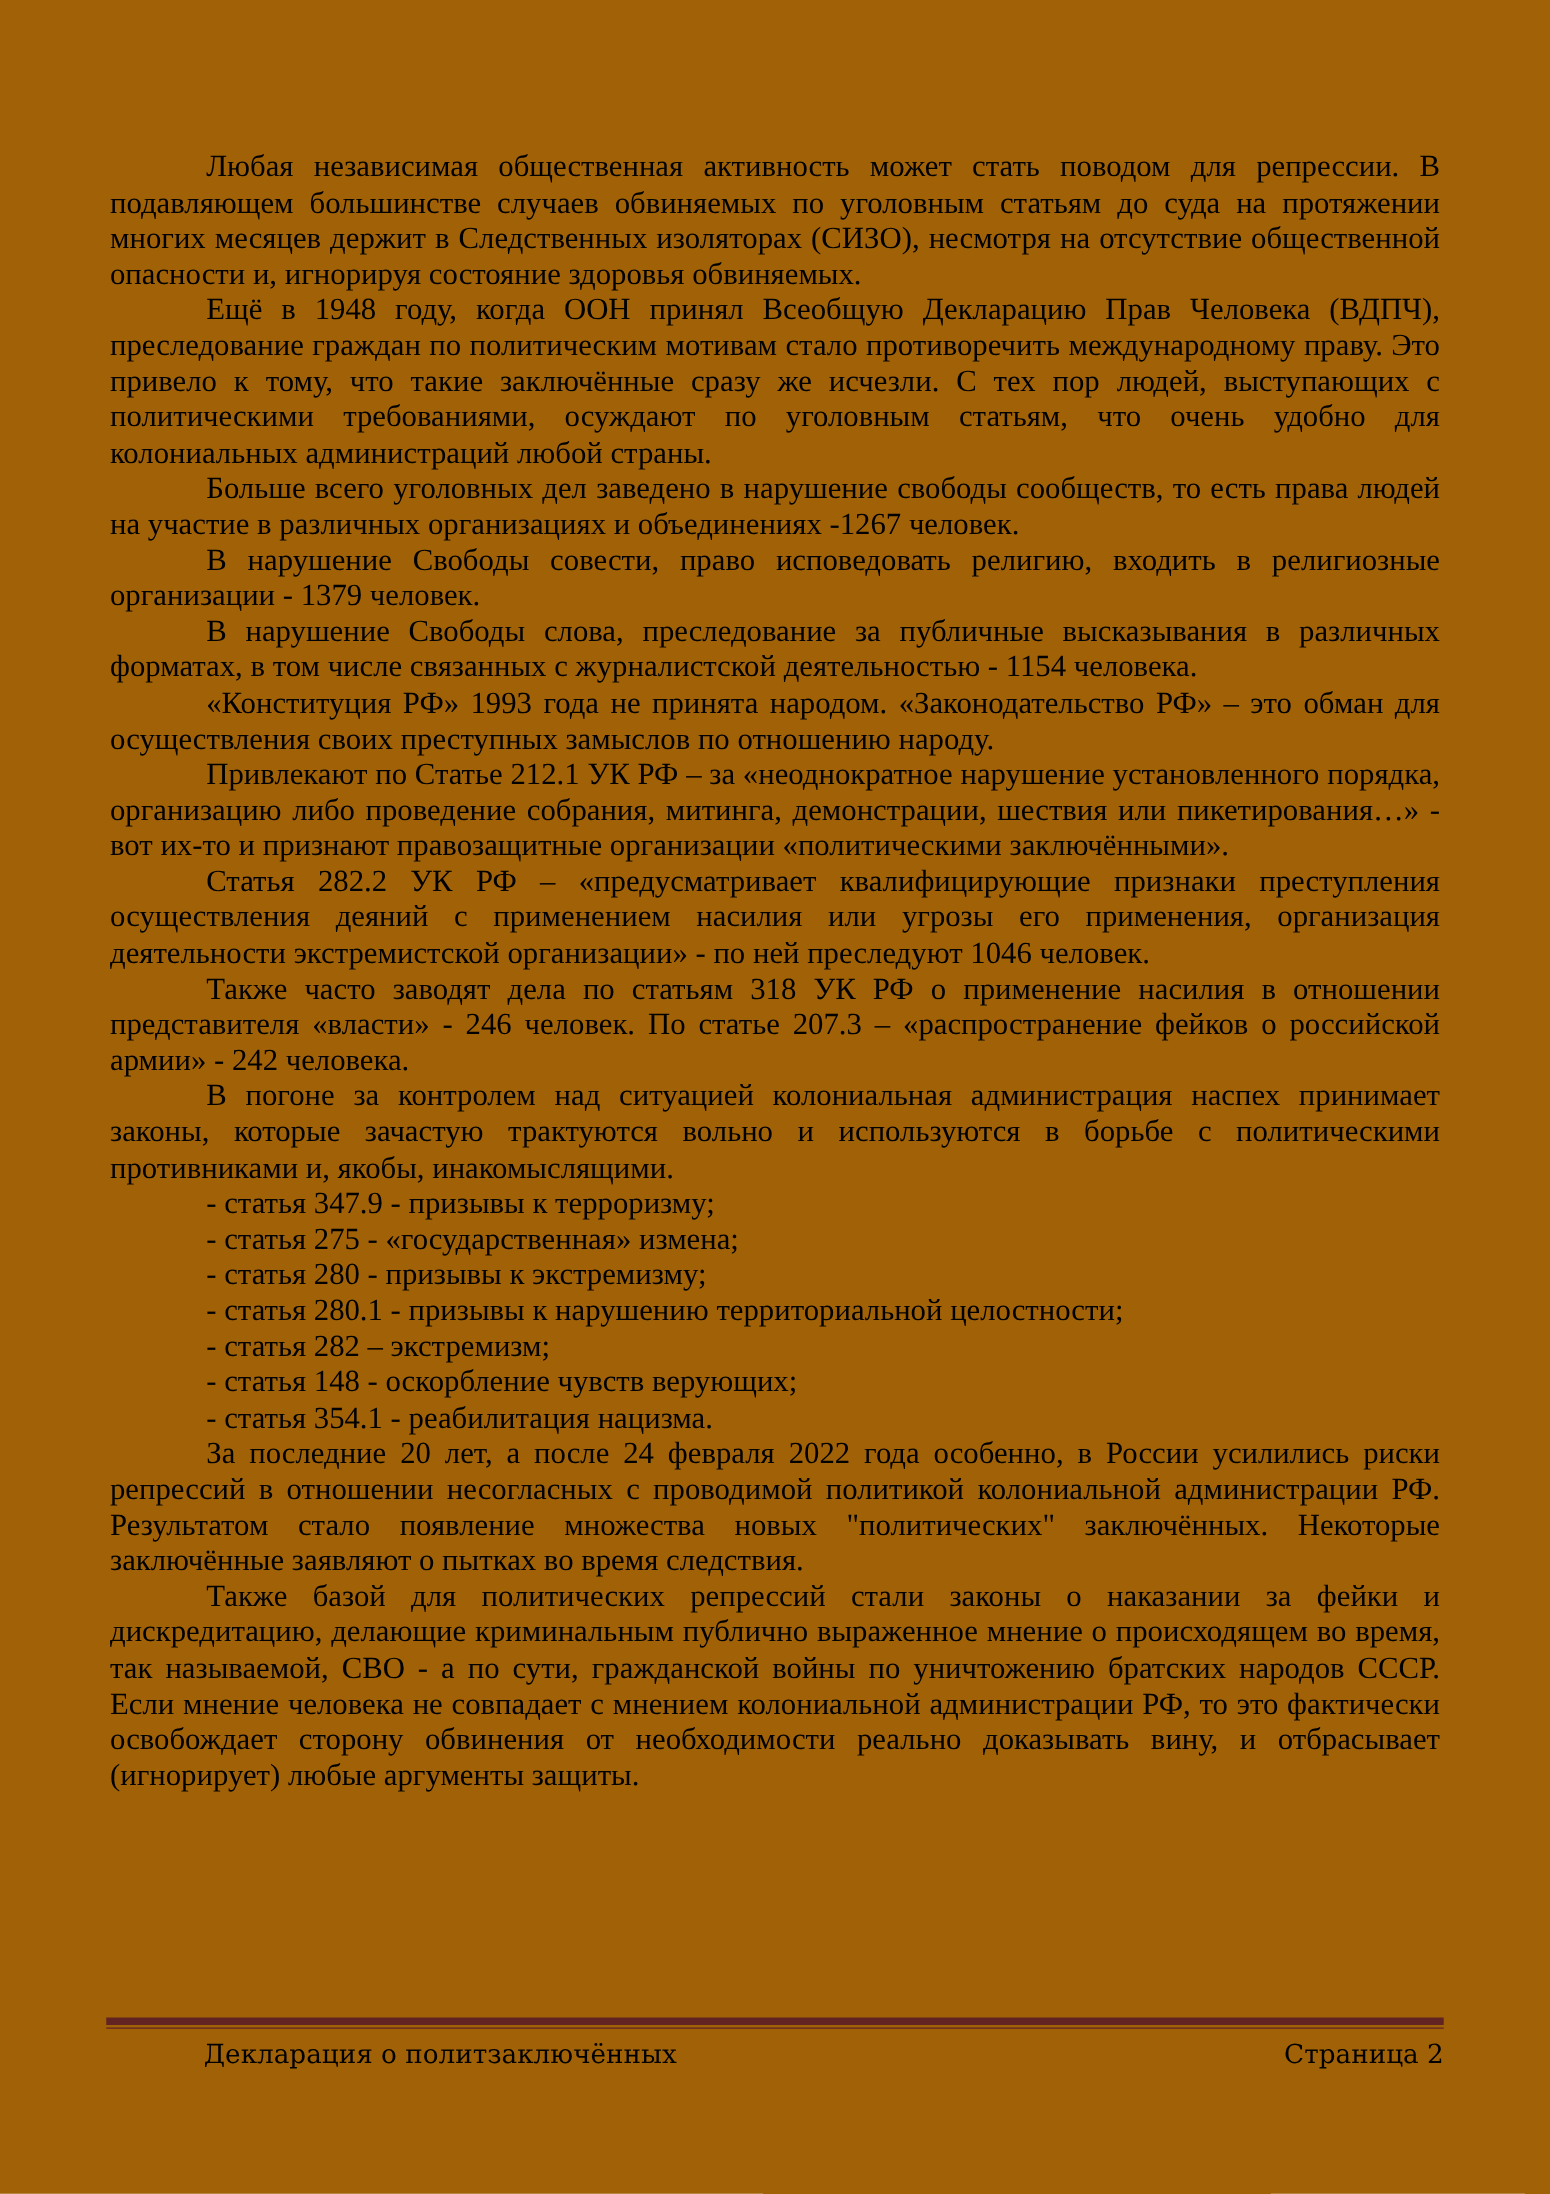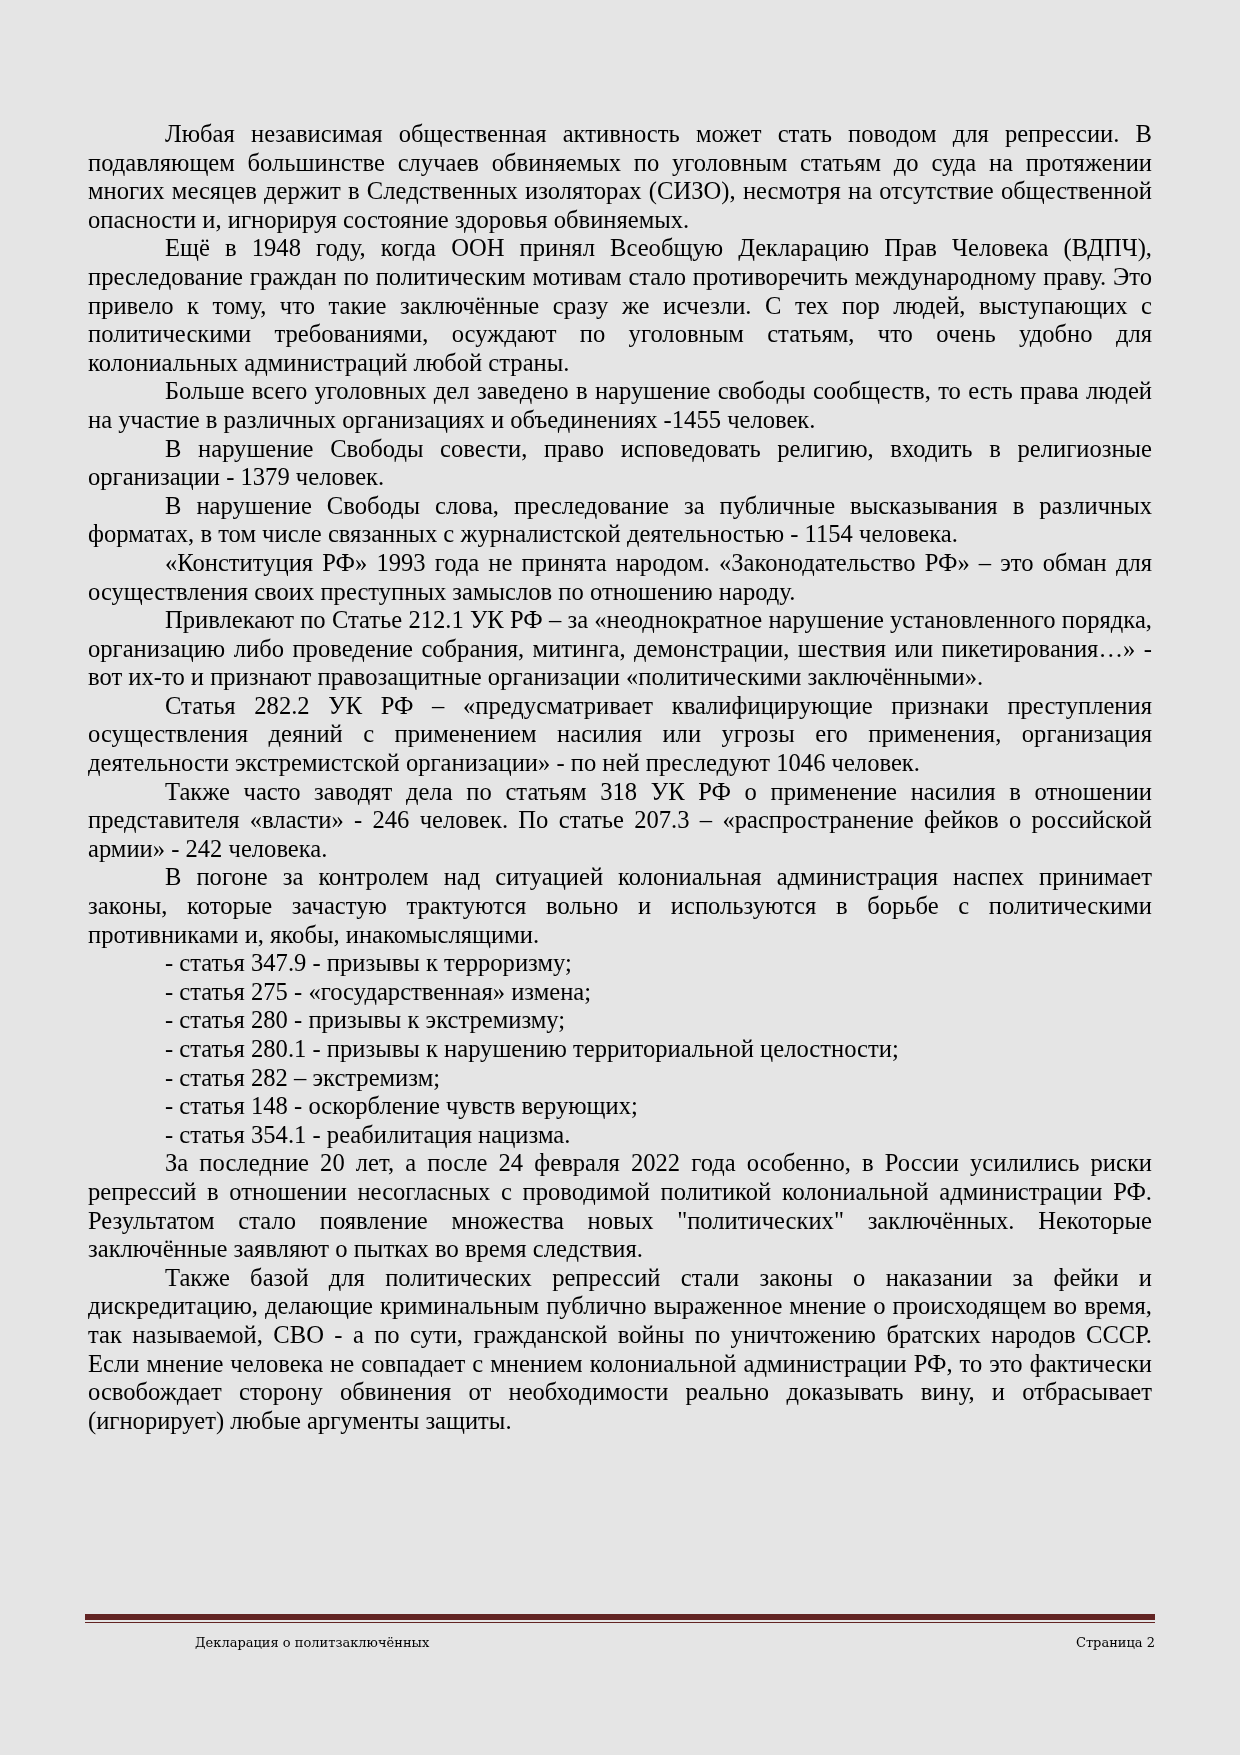--- a/index.html
+++ b/index.html
@@ -11,21 +11,21 @@
       width: 1240px;
       height: 1755px;
       position: relative;
       overflow: hidden;
     }
     .page {
       position: absolute;
       left: 0; top: 0;
       width: 1240px;
       height: 1755px;
-      background: #e5e5e5;
+      background: #a16207;
     }
     .body-text {
       position: absolute;
       left: 88px;
       top: 120px;
       width: 1064px;
       font-family: "Liberation Serif", "DejaVu Serif", serif;
       font-size: 24.6px;
       line-height: 28.6px;
       color: #000000;
@@ -56,37 +56,36 @@
     }
     .footer-rule.thin {
       top: 1622px;
       height: 1px;
       background: #622423;
     }
     .footer-left, .footer-right {
       position: absolute;
       top: 1630px;
       font-family: "DejaVu Serif", "Liberation Serif", serif;
-      font-size: 13px;
+      font-size: 21px;
       line-height: 26px;
       color: #000000;
       white-space: nowrap;
-      margin-left: 32px;
     }
     .footer-left { left: 163px; }
     .footer-right { right: 85px; text-align: left; }
   </style>
 </head>
 <body>
 
 <div class="page">
   <div class="body-text">
     <p>Любая независимая общественная активность может стать поводом для репрессии. В подавляющем большинстве случаев обвиняемых по уголовным статьям до суда на протяжении многих месяцев держит в Следственных изоляторах (СИЗО), несмотря на отсутствие общественной опасности и, игнорируя состояние здоровья обвиняемых.</p>
     <p>Ещё в 1948 году, когда ООН принял Всеобщую Декларацию Прав Человека (ВДПЧ), преследование граждан по политическим мотивам стало противоречить международному праву. Это привело к тому, что такие заключённые сразу же исчезли. С тех пор людей, выступающих с политическими требованиями, осуждают по уголовным статьям, что очень удобно для колониальных администраций любой страны.</p>
-    <p>Больше всего уголовных дел заведено в нарушение свободы сообществ, то есть права людей на участие в различных организациях и объединениях -1455 человек.</p>
+    <p>Больше всего уголовных дел заведено в нарушение свободы сообществ, то есть права людей на участие в различных организациях и объединениях -1267 человек.</p>
     <p>В нарушение Свободы совести, право исповедовать религию, входить в религиозные организации - 1379 человек.</p>
     <p>В нарушение Свободы слова, преследование за публичные высказывания в различных форматах, в том числе связанных с журналистской деятельностью - 1154 человека.</p>
     <p>«Конституция РФ» 1993 года не принята народом. «Законодательство РФ» – это обман для осуществления своих преступных замыслов по отношению народу.</p>
     <p>Привлекают по Статье 212.1 УК РФ – за «неоднократное нарушение установленного порядка, организацию либо проведение собрания, митинга, демонстрации, шествия или пикетирования…» - вот их-то и признают правозащитные организации «политическими заключёнными».</p>
     <p>Статья 282.2 УК РФ – «предусматривает квалифицирующие признаки преступления осуществления деяний с применением насилия или угрозы его применения, организация деятельности экстремистской организации» - по ней преследуют 1046 человек.</p>
     <p>Также часто заводят дела по статьям 318 УК РФ о применение насилия в отношении представителя «власти» - 246 человек. По статье 207.3 – «распространение фейков о российской армии» - 242 человека.</p>
     <p>В погоне за контролем над ситуацией колониальная администрация наспех принимает законы, которые зачастую трактуются вольно и используются в борьбе с политическими противниками и, якобы, инакомыслящими.</p>
     <p class="list-item">- статья 347.9 - призывы к терроризму;</p>
     <p class="list-item">- статья 275 - «государственная» измена;</p>
     <p class="list-item">- статья 280 - призывы к экстремизму;</p>

